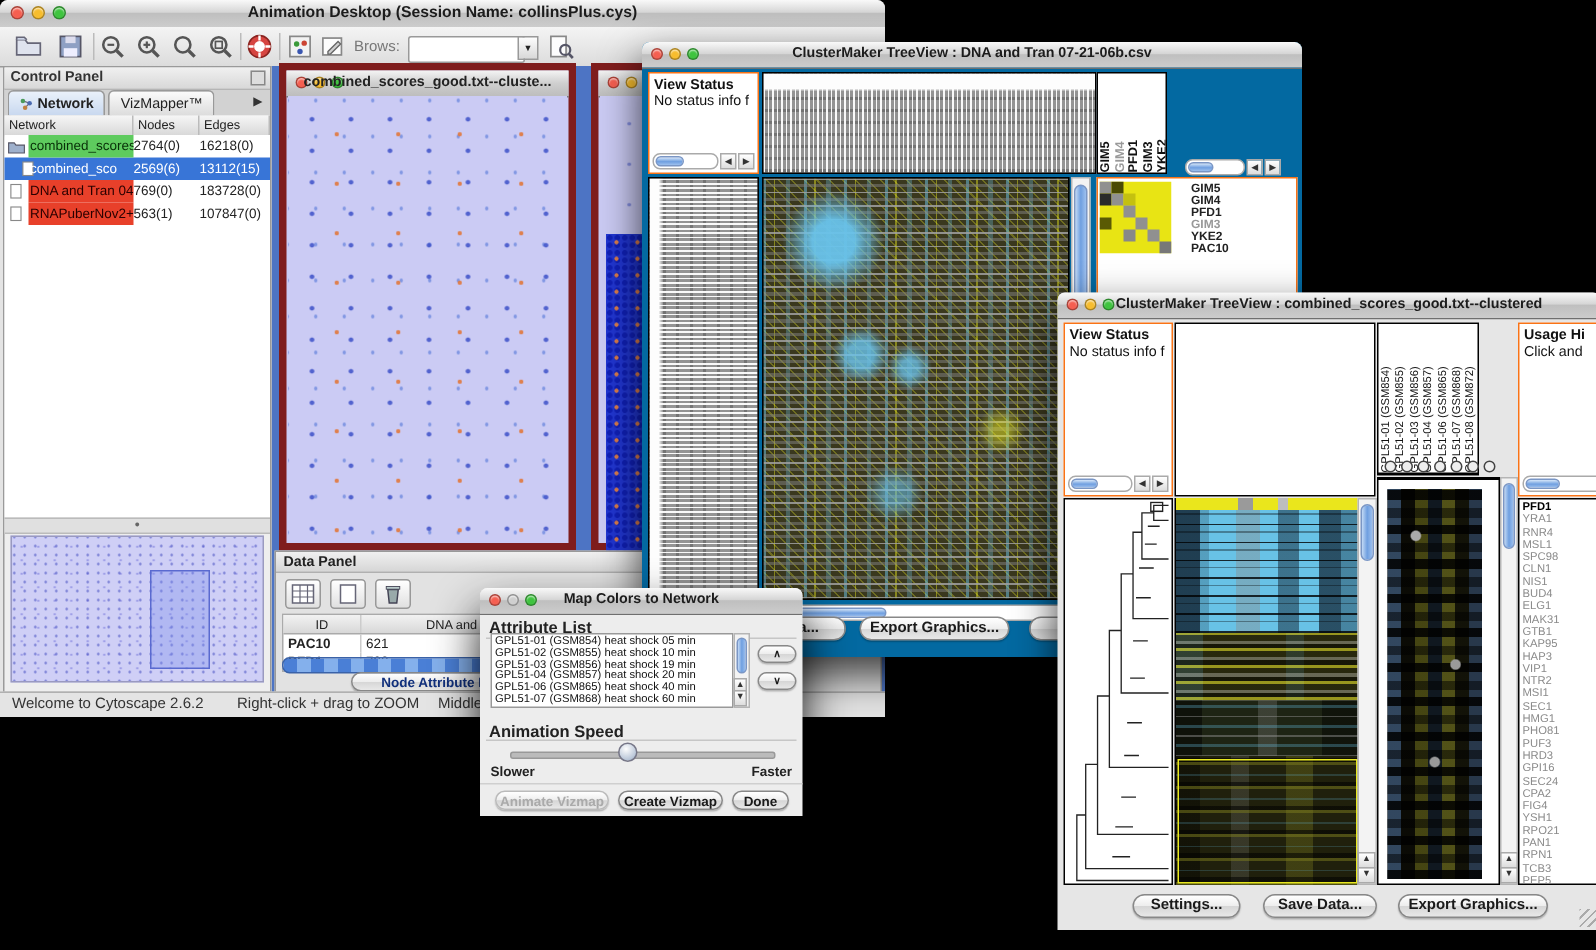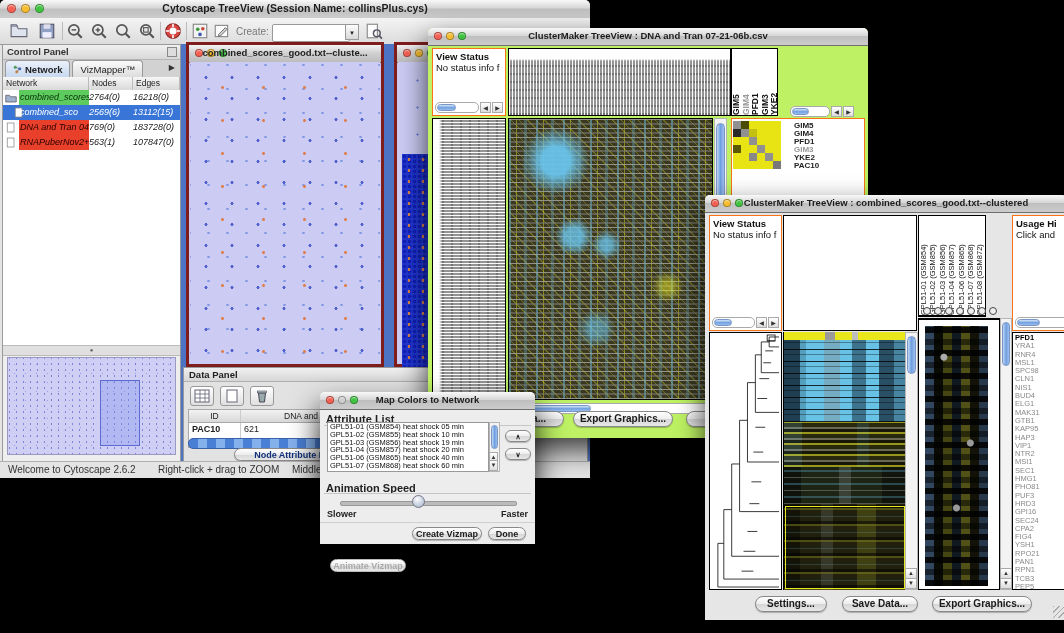--- a/index.html
+++ b/index.html
@@ -61,21 +61,21 @@
     box-sizing:border-box;}
   .cp-tabs{position:absolute;left:0;top:15px;right:0;height:17px;background:#d2d2d2;display:flex;}
   .cp-tab{flex:0 0 auto;font-size:9.5px;padding:2px 7px;border:1px solid #999;border-bottom:none;margin-left:2px;
     border-radius:4px 4px 0 0;background:linear-gradient(#fbfbfb,#dcdcdc);display:flex;align-items:center;gap:3px;}
   .cp-tab.sel{background:linear-gradient(#eaf1fb,#c8d8ef);font-weight:bold;}
   .cp-tab-arrow{margin-left:auto;font-size:8px;padding:3px 5px;color:#333;}
   .ntable-head{position:absolute;left:0;top:32px;right:0;height:13px;display:grid;
     grid-template-columns:86px 44px 47px;background:linear-gradient(#f6f6f6,#d9d9d9);
     border-bottom:1px solid #aaa;font-size:8.5px;color:#222;}
   .ntable-head div{padding:1px 3px;border-right:1px solid #bbb;box-sizing:border-box;}
-  .nlist{position:absolute;left:0;top:45px;right:0;height:255px;background:#fff;font-size:9px;font-style:italic;}
+  .nlist{position:absolute;left:0;top:45px;right:0;height:255px;background:#fff;font-size:9px;}
   .nrow{display:grid;grid-template-columns:16px 70px 44px 47px;height:15px;line-height:15px;align-items:center;}
   .nrow .nic{width:12px;height:11px;margin-left:2px;}
   .nrow .nic svg{width:12px;height:11px;display:block;}
   .nname{white-space:nowrap;overflow:hidden;padding:0 1px;}
   .nnum{white-space:nowrap;overflow:hidden;}
   .hl-green{background:#5ecb5e;color:#083008;}
   .hl-red{background:#e8402a;color:#2a0000;}
   .nrow.sel{background:#3875d7;color:#fff;}
   .nrow.sel .nname{background:transparent;}
   .nrow .indent{margin-left:10px;}
@@ -83,21 +83,21 @@
     border-top:1px solid #bbb;border-bottom:1px solid #bbb;text-align:center;font-size:6px;color:#666;line-height:8px;}
   .birdseye{position:absolute;left:4px;top:312px;width:169px;height:98px;background:#cfcff6;
     border:1px solid #9a9ac0;box-sizing:border-box;
     background-image:
       radial-gradient(circle,rgba(60,70,190,.55) .7px,transparent 1px),
       radial-gradient(circle,rgba(90,90,210,.45) .6px,transparent .9px);
     background-size:7px 6px,11px 9px;background-position:40px 15px,45px 20px;}
   .be-rect{position:absolute;left:92px;top:22px;width:38px;height:64px;background:rgba(120,140,235,.35);
     border:1px solid #5a6ad0;}
   
-  .netwin{position:absolute;background:#cbcbf4;border:3px solid #7f1d1d;box-sizing:border-box;}
+  .netwin{position:absolute;background:#cbcbf4;border:5px solid #7f1d1d;box-sizing:border-box;}
   .net-title{position:absolute;left:0;top:0;right:0;height:17px;
     background:linear-gradient(#f4f4f4,#cfcfcf 50%,#bdbdbd);border-bottom:1px solid #777;}
   .net-title .title{position:absolute;left:0;right:0;top:2px;text-align:center;font-size:9.5px;font-weight:bold;color:#222;
     white-space:nowrap;overflow:hidden;}
   .net-canvas{position:absolute;left:1px;top:17px;right:1px;bottom:1px;background:#cbcbf4;
     background-image:
       radial-gradient(circle,rgba(60,80,200,.85) 1.3px,transparent 1.8px),
       radial-gradient(circle,rgba(225,120,60,.9) 1.2px,transparent 1.7px),
       radial-gradient(circle,rgba(100,130,220,.7) 1px,transparent 1.4px);
     background-size:26px 21px,41px 33px,19px 24px;background-position:3px 5px,12px 9px,9px 15px;}
@@ -120,21 +120,21 @@
   .dp-table{position:absolute;left:4px;top:41px;width:236px;background:#fff;border:1px solid #aaa;font-size:9px;}
   .dp-trow{display:grid;grid-template-columns:52px 184px;height:12px;line-height:12px;}
   .dp-thead{background:linear-gradient(#f2f2f2,#d8d8d8);border-bottom:1px solid #aaa;text-align:center;font-size:8.5px;}
   .dp-trow div{padding:0 3px;border-right:1px solid #ccc;white-space:nowrap;overflow:hidden;}
   .dp-trow b{font-weight:bold;}
   .dp-scroll{position:absolute;left:4px;top:70px;width:236px;height:9px;border-radius:5px;
     background:repeating-linear-gradient(90deg,#4a7fd6 0 9px,#84b0ec 9px 18px);border:1px solid #3a62a8;}
   .dp-btn{position:absolute;left:50px;top:80px;width:140px;height:13px;line-height:12px;border-radius:8px;
     font-size:9px;color:#11307c;}
   
-  .w-tv1{left:428px;top:28px;width:440px;height:410px;background:#bef264;border-radius:5px 5px 0 0;}
+  .w-tv1{left:428px;top:28px;width:440px;height:410px;background:#0369a1;border-radius:5px 5px 0 0;}
   .w-tv2{left:705px;top:195px;width:362px;height:425px;background:#e6e6e6;border-radius:5px 5px 0 0;}
   .panel{position:absolute;background:#fff;border:1px solid #f97316;box-sizing:border-box;overflow:hidden;}
   .ptext{font-size:9.5px;color:#111;padding:2px 3px;line-height:11px;white-space:nowrap;}
   .ptext b{display:block;font-weight:bold;}
   .dendroV{background-color:#949494;
     background-image:
       linear-gradient(180deg,#fdfdfd 0 10px,rgba(255,255,255,0) 12px),
       repeating-linear-gradient(90deg,rgba(255,255,255,.95) 0 1px,transparent 1px 3px),
       repeating-linear-gradient(0deg,rgba(110,110,110,.85) 0 2px,transparent 2px 8px);}
   .dendroH{background-color:#949494;
@@ -214,21 +214,21 @@
 
 <div class="stage">
 
   <div class="win w-main">
     <div class="titlebar">
       <div class="lights">
         <span class="light l-red"></span>
         <span class="light l-yel"></span>
         <span class="light l-grn"></span>
       </div>
-      <div class="title">Cytoscape TreeView (Session Name: collinsPlus.cys)</div>
+      <div class="title">Animation Desktop (Session Name: collinsPlus.cys)</div>
     </div>
 
     <div class="toolbar">
       <span class="tbi" style="left:10px">
         <svg viewBox="0 0 16 16">
             <path d="M1 4h5l1.5 2H15v7H1z" fill="#dfe3ee" stroke="#667" stroke-width="1"></path>
             <path d="M1 4V2.5h4.5L7 4" fill="#cdd4e6" stroke="#667" stroke-width="1"></path>
           </svg></span>
       <span class="tbi" style="left:38px">
         <svg viewBox="0 0 16 16">
@@ -274,21 +274,21 @@
             <rect x="2" y="2" width="12" height="12" fill="#f2f2f2" stroke="#888"></rect>
             <circle cx="6" cy="6.5" r="1.6" fill="#3a9a3a"></circle>
             <circle cx="10.5" cy="6" r="1.6" fill="#cc4433"></circle>
             <circle cx="8" cy="11" r="1.6" fill="#3a56b0"></circle>
           </svg></span>
       <span class="tbi" style="left:213px">
         <svg viewBox="0 0 16 16">
             <rect x="2" y="3" width="11" height="10" fill="#fdfdfd" stroke="#888"></rect>
             <path d="M5 11l6-6 1.5 1.5-6 6H5z" fill="#cfcfcf" stroke="#666" stroke-width=".8"></path>
           </svg></span>
-      <span class="search-label" style="left:236px">Create:</span>
+      <span class="search-label" style="left:236px">Brows:</span>
       <input class="search-field" style="left: 272px;" value="">
       <span class="search-drop" style="left:345px">▼</span>
       <span class="tbi" style="left:365px">
         <svg viewBox="0 0 16 16">
             <rect x="2" y="2" width="9" height="12" fill="#fdfdfd" stroke="#888"></rect>
             <circle cx="10.5" cy="10" r="3" fill="none" stroke="#556" stroke-width="1.3"></circle>
             <line x1="12.7" y1="12.4" x2="15" y2="14.8" stroke="#556" stroke-width="1.6"></line>
           </svg></span>
     </div>
 
@@ -684,18 +684,18 @@
     <span class="aquabtn updown" style="left:185px;top:56px;">∨</span>
 
     <div class="grouplab" style="left:6px;top:90px;">Animation Speed</div>
     <div class="groupbox" style="left:4px;top:101px;width:207px;height:28px;"></div>
     <div class="slider-track" style="left:20px;top:109px;width:175px;"></div>
     <div class="slider-thumb" style="left:92px;top:103px;"></div>
     <div class="dlg-small-label" style="left:7px;top:117px;">Slower</div>
     <div class="dlg-small-label" style="right:7px;top:117px;">Faster</div>
 
     <div style="position:absolute;left:0;right:0;top:130px;border-top:1px solid #cfcfcf;"></div>
-    <span class="aquabtn disabled" style="position:absolute;left:10px;top:135px;width:76px;height:13px;line-height:12px;font-size:9px;margin-top:32px;">Animate Vizmap</span>
+    <span class="aquabtn disabled" style="position:absolute;left:10px;top:135px;width:76px;height:13px;line-height:12px;font-size:9px;">Animate Vizmap</span>
     <span class="aquabtn" style="position:absolute;left:92px;top:135px;width:70px;height:13px;line-height:12px;font-size:9px;">Create Vizmap</span>
     <span class="aquabtn" style="position:absolute;left:168px;top:135px;width:38px;height:13px;line-height:12px;font-size:9px;">Done</span>
   </div>
 
 </div>
 
 </body></html>

